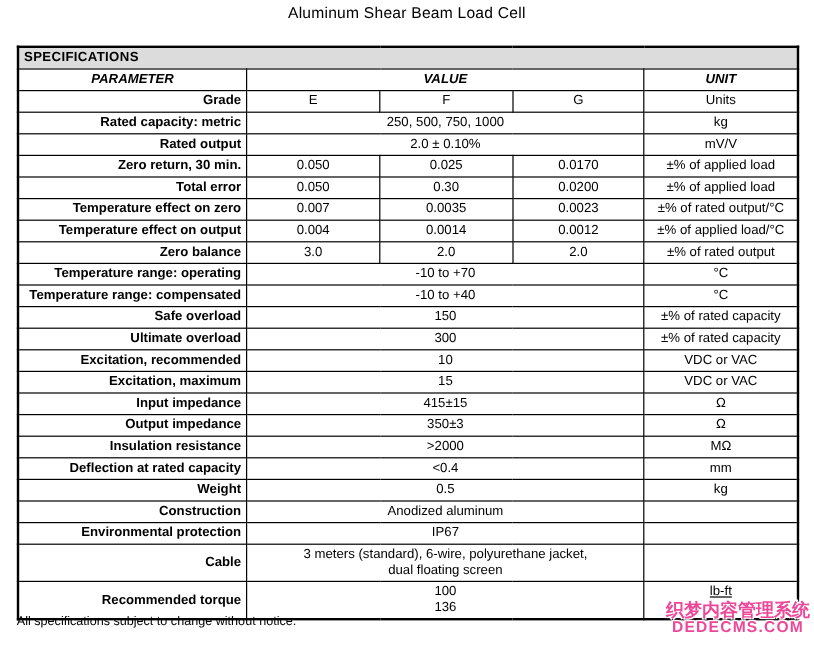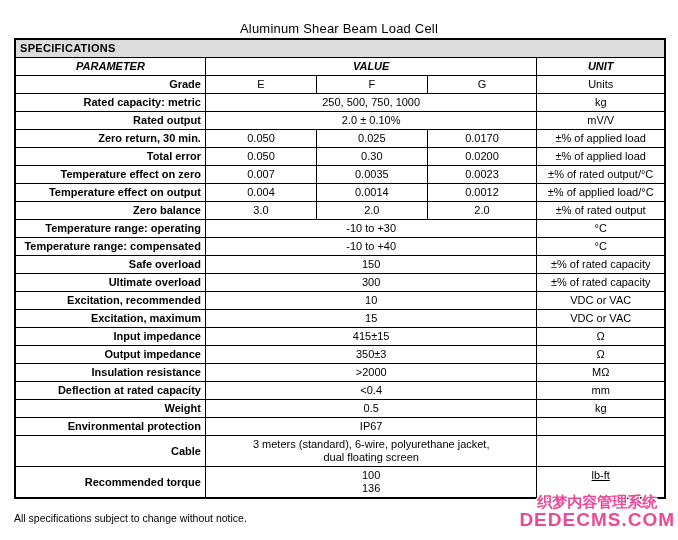--- a/index.html
+++ b/index.html
@@ -8,21 +8,21 @@
     width: 678px; height: 540px;
     background: #ffffff;
     font-family: "Liberation Sans", sans-serif;
     color: #000;
     overflow: hidden;
     position: relative;
   }
   .title {
     text-align: center;
     font-size: 13px;
-    padding-top: 21px;
+    padding-top: 3px;
     letter-spacing: 0.2px;
   }
   table.spec-table {
     position: absolute;
     left: 14px; top: 38px;
     width: 652px;
     border-collapse: collapse;
     table-layout: fixed;
     border: 2px solid #000;
   }
@@ -69,21 +69,21 @@
     font-weight: bold;
     color: #ec4899;
     line-height: 1.05;
     z-index: 5;
   }
   .watermark .cjk {
     font-size: 15px;
     text-shadow: -1px -1px 0 #fff, 1px -1px 0 #fff, -1px 1px 0 #fff, 1px 1px 0 #fff, 0 0 3px #fff;
   }
   .watermark .latin {
-    font-size: 19px;
+    font-size: 13px;
     letter-spacing: 1px;
     text-shadow: -1px -1px 0 #fff, 1px -1px 0 #fff, -1px 1px 0 #fff, 1px 1px 0 #fff, 0 0 3px #fff;
   }
 </style>
 </head>
 <body>
 
 <div class="title">Aluminum Shear Beam Load Cell</div>
 
 <table class="spec-table">
@@ -152,21 +152,21 @@
       </tr>
       <tr>
         <td class="param">Zero balance</td>
         <td class="val">3.0</td>
         <td class="val">2.0</td>
         <td class="val">2.0</td>
         <td class="unit">±% of rated output</td>
       </tr>
       <tr>
         <td class="param">Temperature range: operating</td>
-        <td class="val" colspan="3">-10 to +30</td>
+        <td class="val" colspan="3">-10 to +70</td>
         <td class="unit">°C</td>
       </tr>
       <tr>
         <td class="param">Temperature range: compensated</td>
         <td class="val" colspan="3">-10 to +40</td>
         <td class="unit">°C</td>
       </tr>
       <tr>
         <td class="param">Safe overload</td>
         <td class="val" colspan="3">150</td>
@@ -204,20 +204,25 @@
       </tr>
       <tr>
         <td class="param">Deflection at rated capacity</td>
         <td class="val" colspan="3">&lt;0.4</td>
         <td class="unit">mm</td>
       </tr>
       <tr>
         <td class="param">Weight</td>
         <td class="val" colspan="3">0.5</td>
         <td class="unit">kg</td>
+      </tr>
+      <tr>
+        <td class="param">Construction</td>
+        <td class="val" colspan="3">Anodized aluminum</td>
+        <td class="unit"></td>
       </tr>
       <tr>
         <td class="param">Environmental protection</td>
         <td class="val" colspan="3">IP67</td>
         <td class="unit"></td>
       </tr>
       <tr>
         <td class="param">Cable</td>
         <td class="val" colspan="3">3 meters (standard), 6-wire, polyurethane jacket,
 dual floating screen</td>

